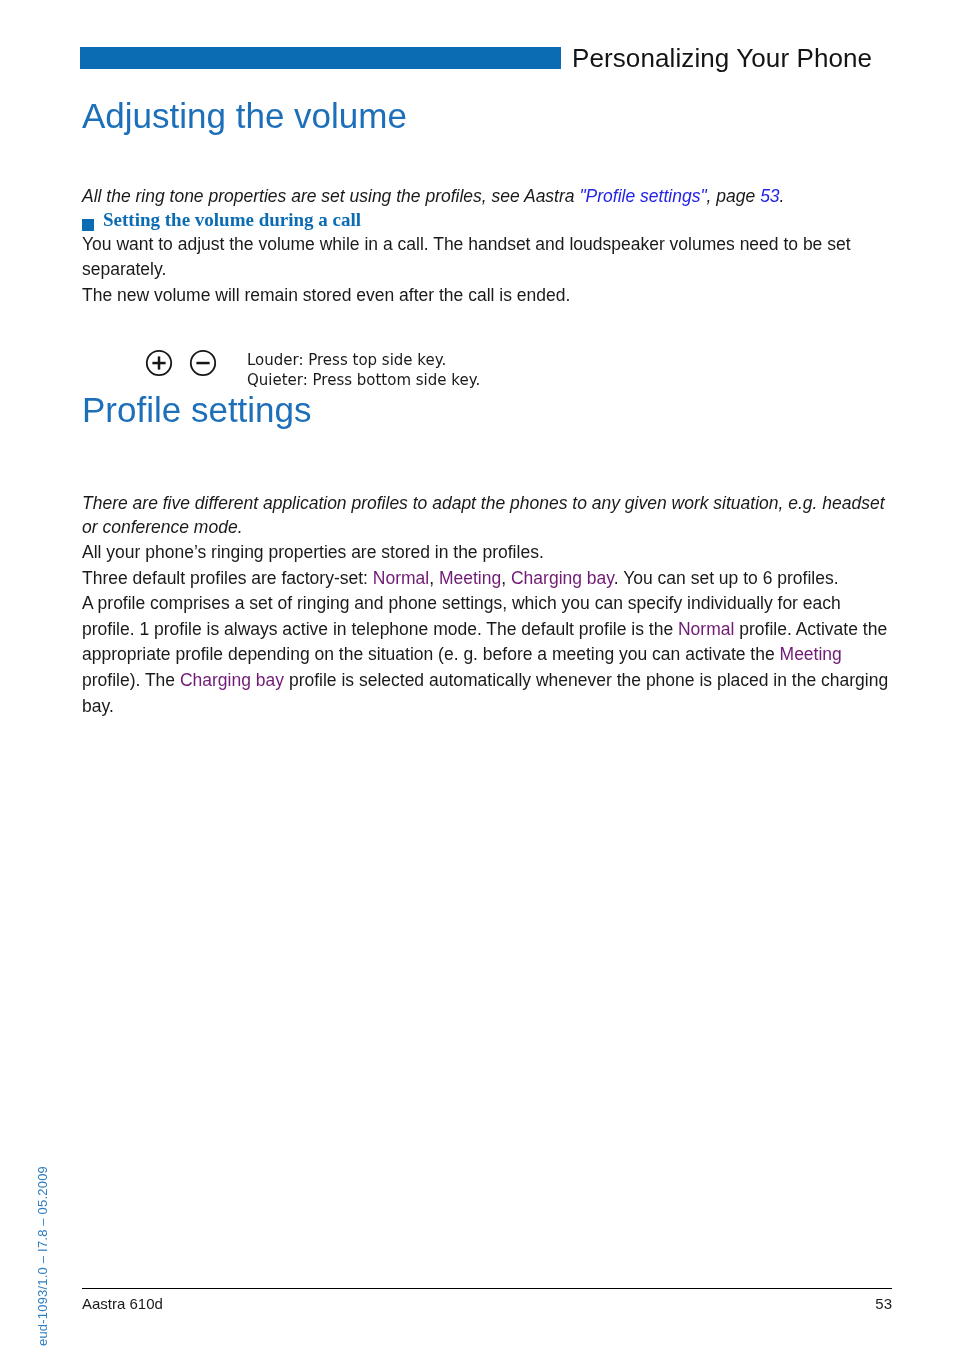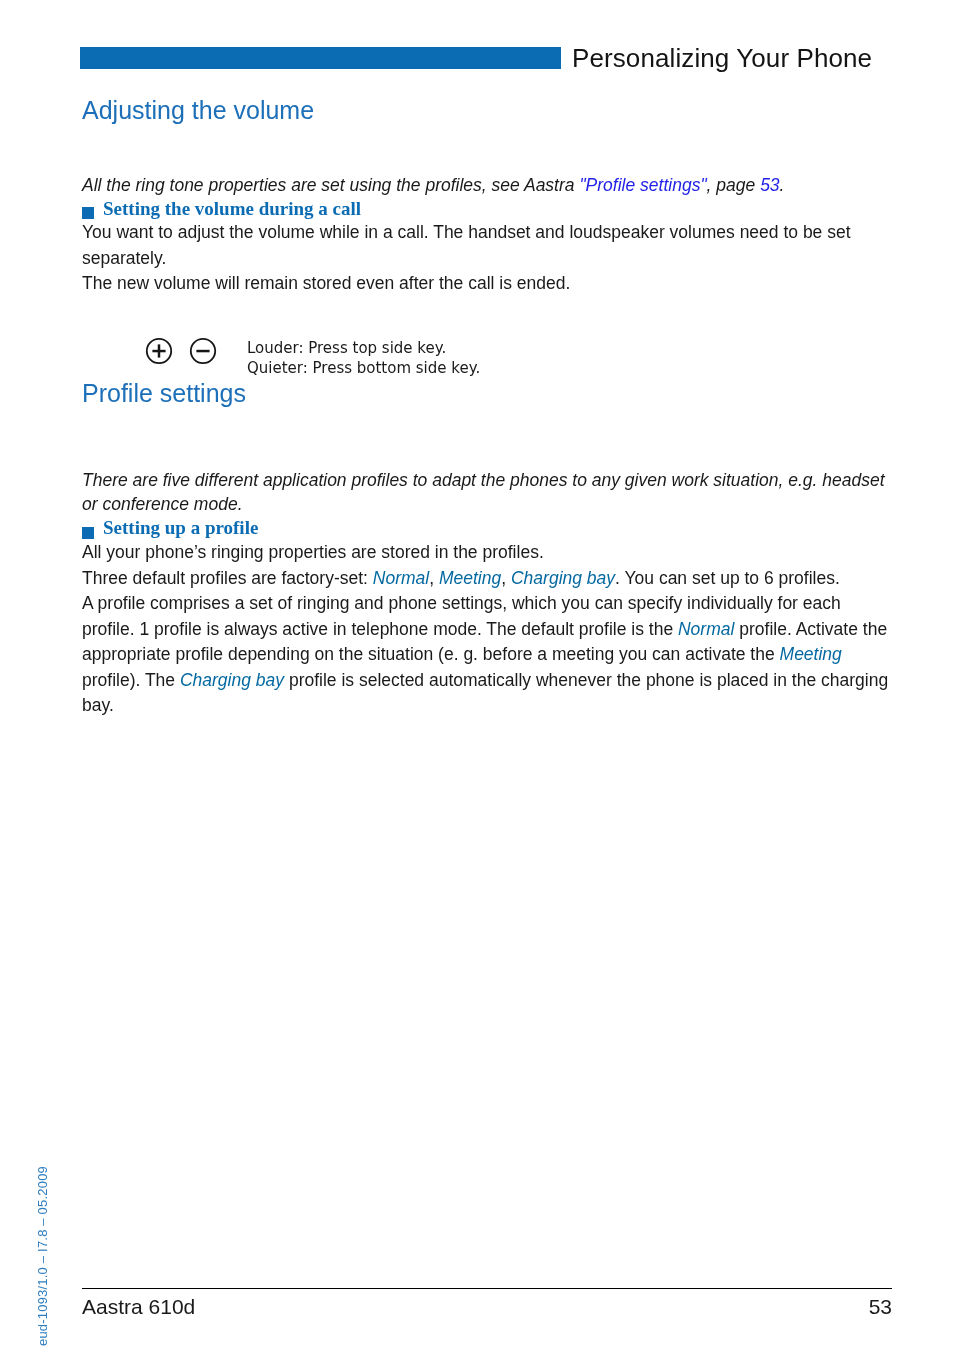--- a/index.html
+++ b/index.html
@@ -50,21 +50,21 @@
 
   
   .content {
     position: absolute;
     left: 82px;
     top: 96px;
     width: 812px;
   }
 
   h1.chapter {
-    font-size: 25px;
+    font-size: 35px;
     font-weight: 400;
     color: #1C6FB8;
     margin: 0;
     line-height: 1.15;
     letter-spacing: 0px;
   }
 
   .intro {
     font-style: italic;
     font-size: 17.5px;
@@ -100,22 +100,21 @@
   }
 
   p.body {
     font-size: 17.5px;
     line-height: 1.46;
     margin: 0;
     color: #1a1a1a;
   }
 
   .profile-name {
-    color: #0369a1;
-    font-style: italic;
+    color: #701a75;
   }
 
   
   .keyrow {
     display: flex;
     align-items: flex-start;
   }
   .keyicons {
     width: 165px;
     flex: 0 0 165px;
@@ -177,21 +176,21 @@
   }
   .footer-rule {
     border-top: 1.6px solid #000000;
     width: 100%;
   }
   .footer-row {
     display: flex;
     justify-content: space-between;
     align-items: baseline;
     margin-top: 6px;
-    font-size: 21px;
+    font-size: 15px;
     color: #1a1a1a;
   }
 </style>
 </head>
 <body>
 
 <div class="page">
 
   <div class="header">
     <div class="header-rule"></div>
@@ -232,24 +231,20 @@
       <div class="keytext">
         <div>Louder: Press top side key.</div>
         <div>Quieter: Press bottom side key.</div>
       </div>
     </div>
 
     <h1 class="chapter mt-h1b">Profile settings</h1>
 
     <p class="intro mt-intro2">There are five different application profiles to adapt the phones to any given work situation, e.g. headset or conference mode.</p>
 
-    <h2 class="section mt-sec2">
-      <span class="bullet-square"></span>
-      <span>Setting up a profile</span>
-    </h2>
 
     <p class="body mt-p">All your phone’s ringing properties are stored in the profiles.</p>
 
     <p class="body mt-last"><span>Three default profiles are factory-set: </span><span class="profile-name">Normal</span><span>, </span><span class="profile-name">Meeting</span><span>, </span><span class="profile-name">Charging bay</span><span>. You can set up to 6 profiles.</span></p>
 
     <p class="body mt-last"><span>A profile comprises a set of ringing and phone settings, which you can specify individually for each profile. 1 profile is always active in telephone mode. The default profile is the </span><span class="profile-name">Normal</span><span> profile. Activate the appropriate profile depending on the situation (e. g. before a meeting you can activate the </span><span class="profile-name">Meeting</span><span> profile). The </span><span class="profile-name">Charging bay</span><span> profile is selected automatically whenever the phone is placed in the charging bay.</span></p>
 
   </div>
 
   <div class="docid">

